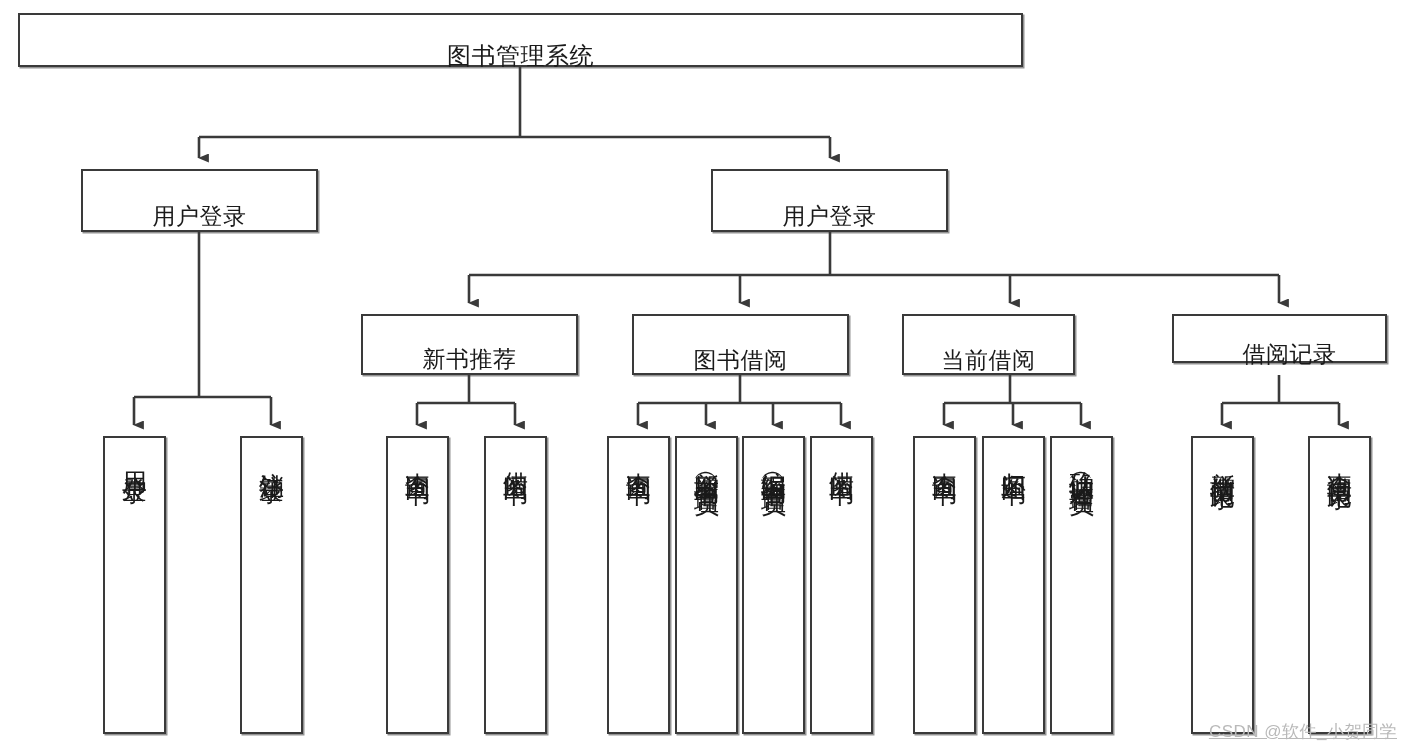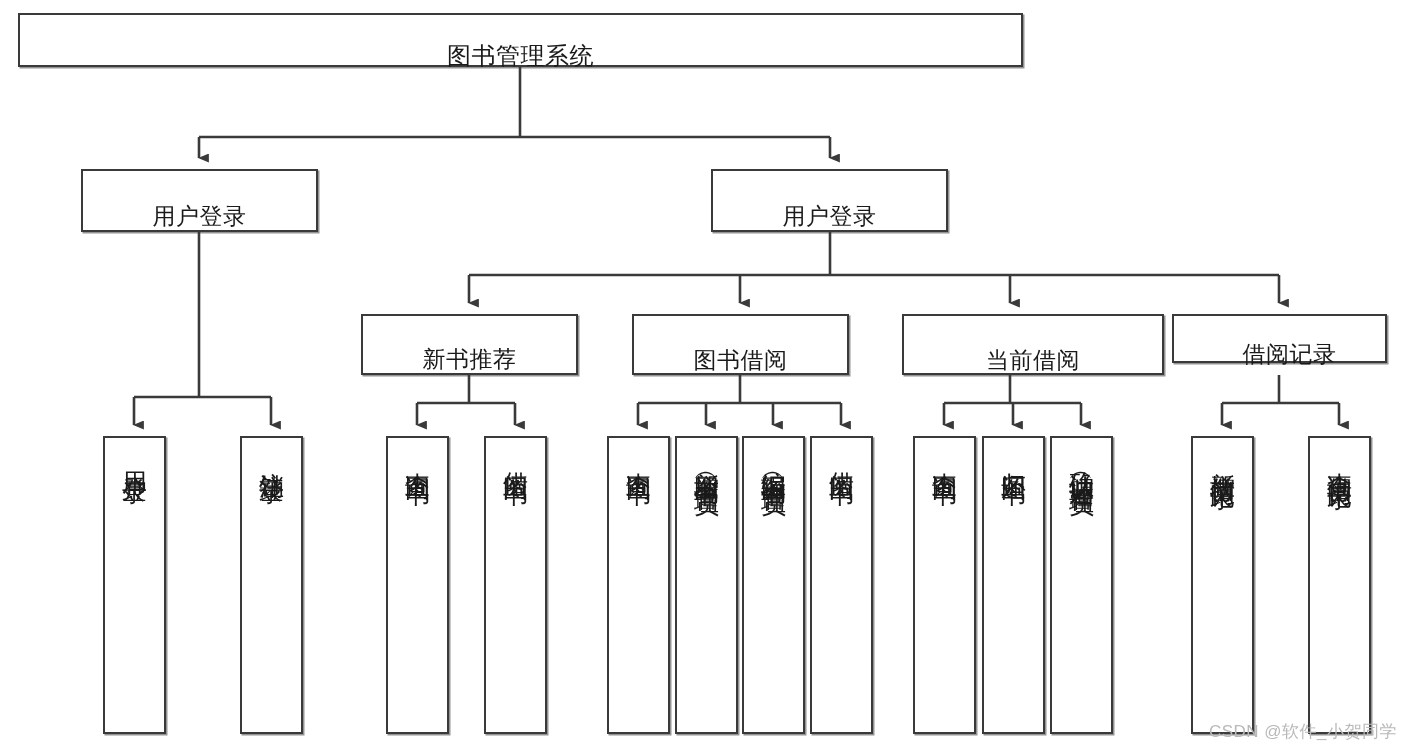--- a/index.html
+++ b/index.html
@@ -63,20 +63,21 @@
   }
   #watermark {
     position: absolute;
     right: 8px;
     bottom: 4px;
     font-size: 17px;
     color: #b9b9b9;
     z-index: 5;
     white-space: nowrap;
     letter-spacing: 0.5px;
+    text-decoration: underline;
   }
 </style>
 </head>
 <body>
 
 <div id="canvas">
 
   <svg id="edges" viewBox="0 0 1405 747">
     <defs>
       <marker id="arrow" viewBox="0 0 10 12" refX="5" refY="11" markerWidth="9" markerHeight="11" orient="auto-start-reverse" markerUnits="userSpaceOnUse">
@@ -140,21 +141,21 @@
   </div>
 
   <div class="node h" style="left:361px;top:314px;width:217px;height:61px;align-items:flex-end;">
     <span class="label">新书推荐</span>
   </div>
 
   <div class="node h" style="left:632px;top:314px;width:217px;height:61px;align-items:center;">
     <span class="label">图书借阅</span>
   </div>
 
-  <div class="node h" style="left:902px;top:314px;width:262px;height:61px;">
+  <div class="node h" style="left:902px;top:314px;width:173px;height:61px;">
     <span class="label">当前借阅</span>
   </div>
 
   <div class="node h" style="left:1172px;top:314px;width:215px;height:49px;padding-left:20px;">
     <span class="label">借阅记录</span>
   </div>
 
   <div class="node v" style="left:103px;top:436px;width:63px;height:298px;">
     <span class="label">用户登录</span>
   </div>

